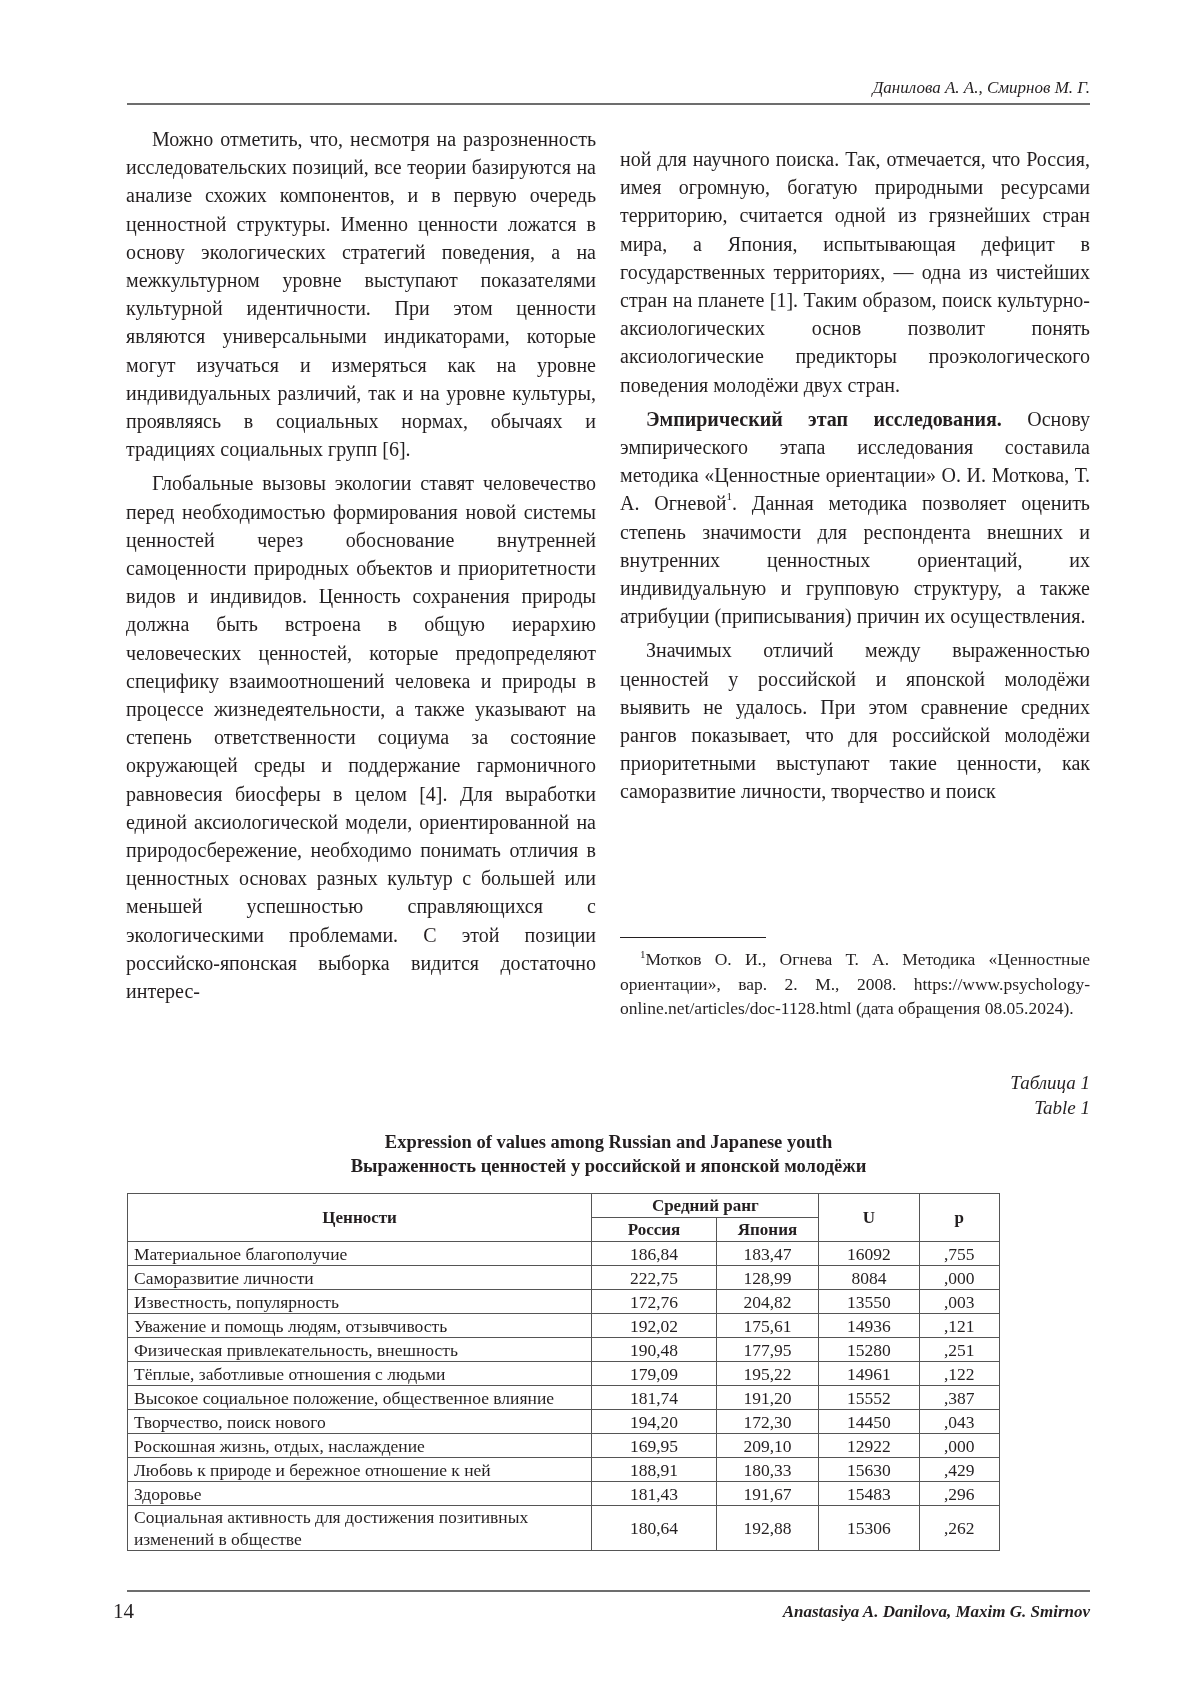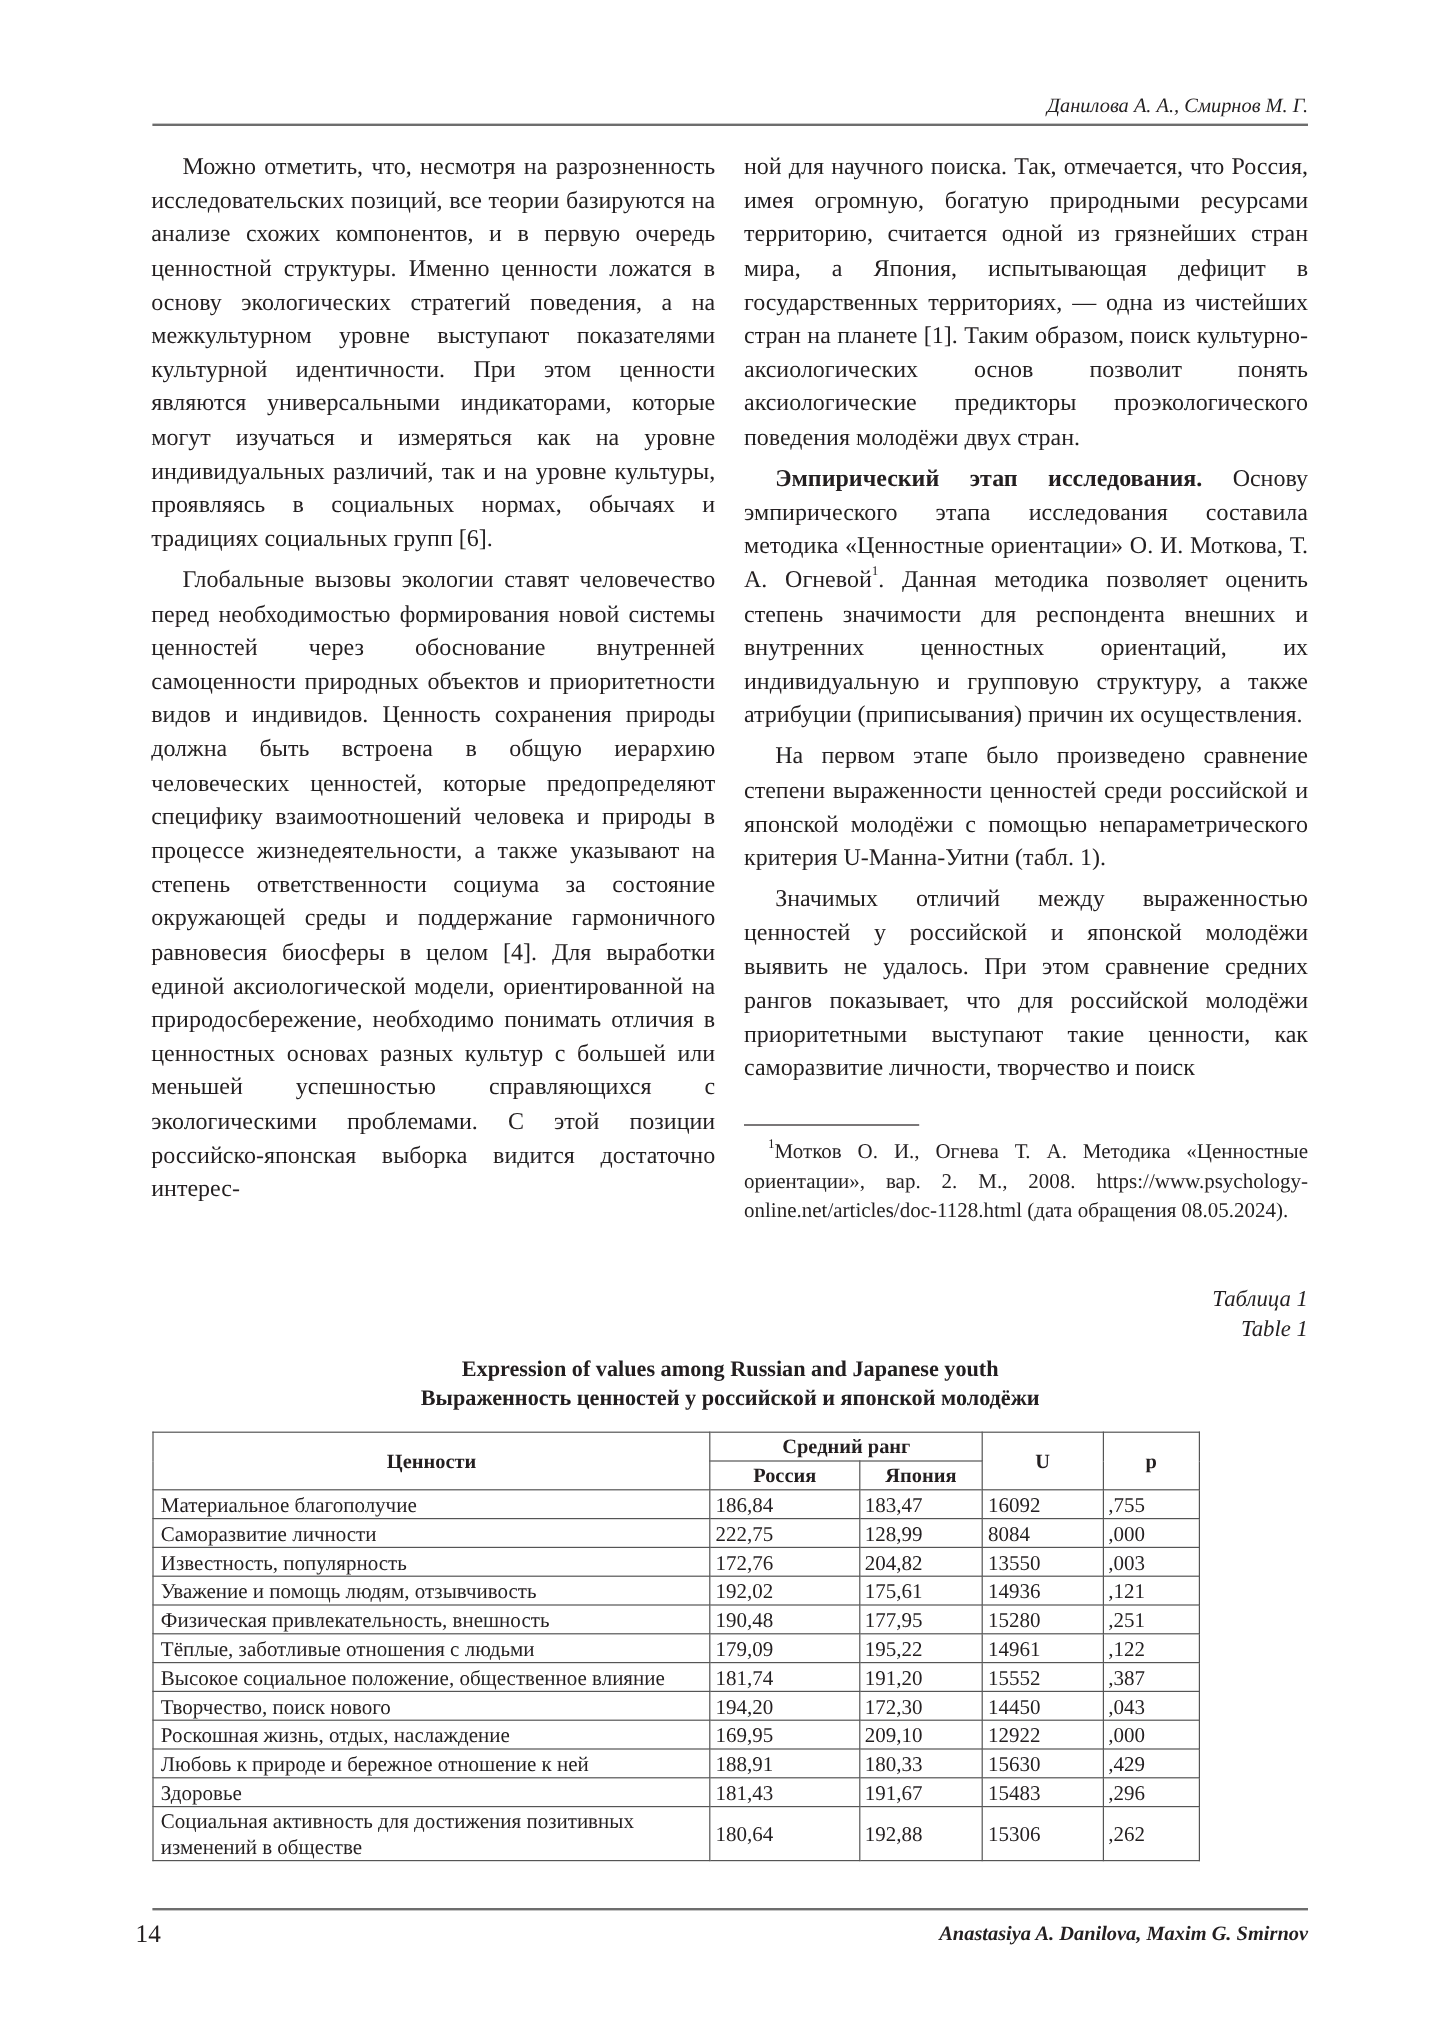--- a/index.html
+++ b/index.html
@@ -1,34 +1,34 @@
 <!DOCTYPE html>
 <html><head>
 <meta charset="utf-8">
 <style>
   html, body { margin: 0; padding: 0; background: #ffffff; }
   body { width: 1200px; height: 1697px; position: relative; color: #231f20; font-family: "Liberation Serif", serif; overflow: hidden; }
   .running-head { position: absolute; left: 127px; top: 78px; width: 963px; text-align: right; font-style: italic; font-size: 17px; }
   .head-rule { position: absolute; left: 127px; top: 103px; width: 963px; height: 2px; background: #6d6d6d; }
   .col { position: absolute; top: 125px; width: 470px; font-size: 20px; line-height: 28.2px; text-align: justify; }
   .col-left { left: 126px; }
-  .col-right { left: 620px; }
+  .col-right { left: 620px; margin-top: 20px; }
   .col p { margin: 0; text-indent: 26px; }
   .col p.noindent { text-indent: 0; }
   .col p + p { margin-top: 6px; }
   .bold { font-weight: bold; }
   sup { font-size: 11px; vertical-align: top; line-height: 1; position: relative; top: 2px; }
   .fn-rule { position: absolute; left: 620px; top: 937px; width: 146px; height: 1px; background: #231f20; }
   .footnote { position: absolute; left: 620px; top: 947px; width: 470px; font-size: 17.5px; line-height: 24.5px; text-align: justify; text-indent: 20px; }
   .table-label { position: absolute; left: 800px; top: 1070px; width: 290px; text-align: right; font-style: italic; font-size: 19px; line-height: 25px; }
   .table-title { position: absolute; left: 127px; top: 1130px; width: 963px; text-align: center; font-weight: bold; font-size: 18.5px; line-height: 24px; }
   table.data { position: absolute; left: 127px; top: 1193px; width: 873px; border-collapse: collapse; font-size: 17.5px; }
   table.data td, table.data th { border: 1.5px solid #555; padding: 0 4px; height: 23px; line-height: 22px; }
   table.data th { font-weight: bold; font-size: 17px; }
-  table.data td.num { }
+  table.data td.num { text-align: center; }
   table.data td.name { text-align: left; padding-left: 6px; }
   col.c-name { width: 521px; }
   col.c-ru { width: 136px; }
   col.c-jp { width: 109px; }
   col.c-u { width: 109px; }
   col.c-p { width: 88px; }
   .foot-rule { position: absolute; left: 127px; top: 1590px; width: 963px; height: 2px; background: #6d6d6d; }
   .page-number { position: absolute; left: 113px; top: 1599px; font-size: 21px; }
   .foot-authors { position: absolute; left: 700px; top: 1602px; width: 390px; text-align: right; font-style: italic; font-size: 17px; font-weight: bold; }
 </style>
@@ -39,21 +39,20 @@
 <div class="head-rule"></div>
 
 <div class="col col-left">
   <p>Можно отметить, что, несмотря на разрозненность исследовательских позиций, все теории базируются на анализе схожих компонентов, и в первую очередь ценностной структуры. Именно ценности ложатся в основу экологических стратегий поведения, а на межкультурном уровне выступают показателями культурной идентичности. При этом ценности являются универсальными индикаторами, которые могут изучаться и измеряться как на уровне индивидуальных различий, так и на уровне культуры, проявляясь в социальных нормах, обычаях и традициях социальных групп [6].</p>
   <p>Глобальные вызовы экологии ставят человечество перед необходимостью формирования новой системы ценностей через обоснование внутренней самоценности природных объектов и приоритетности видов и индивидов. Ценность сохранения природы должна быть встроена в общую иерархию человеческих ценностей, которые предопределяют специфику взаимоотношений человека и природы в процессе жизнедеятельности, а также указывают на степень ответственности социума за состояние окружающей среды и поддержание гармоничного равновесия биосферы в целом [4]. Для выработки единой аксиологической модели, ориентированной на природосбережение, необходимо понимать отличия в ценностных основах разных культур с большей или меньшей успешностью справляющихся с экологическими проблемами. С этой позиции российско-японская выборка видится достаточно интерес-</p>
 </div>
 
 <div class="col col-right">
   <p class="noindent">ной для научного поиска. Так, отмечается, что Россия, имея огромную, богатую природными ресурсами территорию, считается одной из грязнейших стран мира, а Япония, испытывающая дефицит в государственных территориях, — одна из чистейших стран на планете [1]. Таким образом, поиск культурно-аксиологических основ позволит понять аксиологические предикторы проэкологического поведения молодёжи двух стран.</p>
   <p><span class="bold">Эмпирический этап исследования.</span><span> Основу эмпирического этапа исследования составила методика «Ценностные ориентации» О. И. Моткова, Т. А. Огневой</span><sup>1</sup><span>. Данная методика позволяет оценить степень значимости для респондента внешних и внутренних ценностных ориентаций, их индивидуальную и групповую структуру, а также атрибуции (приписывания) причин их осуществления.</span></p>
-  <p>На первом этапе было произведено сравнение степени выраженности ценностей среди российской и японской молодёжи с помощью непараметрического критерия U-Манна-Уитни (табл. 1).</p>
   <p>Значимых отличий между выраженностью ценностей у российской и японской молодёжи выявить не удалось. При этом сравнение средних рангов показывает, что для российской молодёжи приоритетными выступают такие ценности, как саморазвитие личности, творчество и поиск</p>
 </div>
 
 <div class="fn-rule"></div>
 <div class="footnote"><sup>1</sup><span>Мотков О. И., Огнева Т. А. Методика «Ценностные ориентации», вар. 2. М., 2008. https://www.psychology-online.net/articles/doc-1128.html (дата обращения 08.05.2024).</span></div>
 
 <div class="table-label">
   <div>Таблица 1</div>
   <div>Table 1</div>
 </div>

